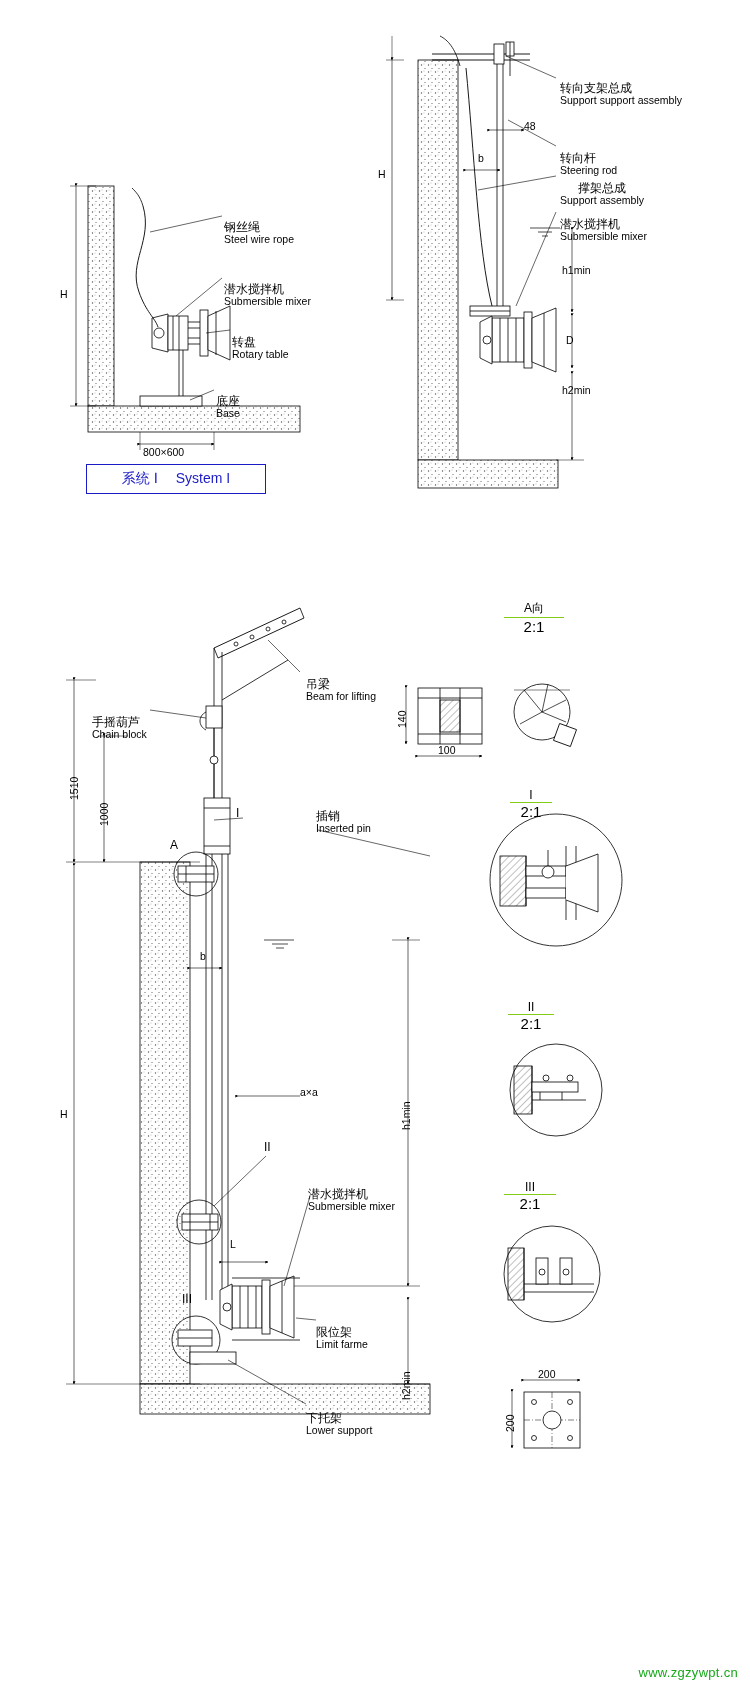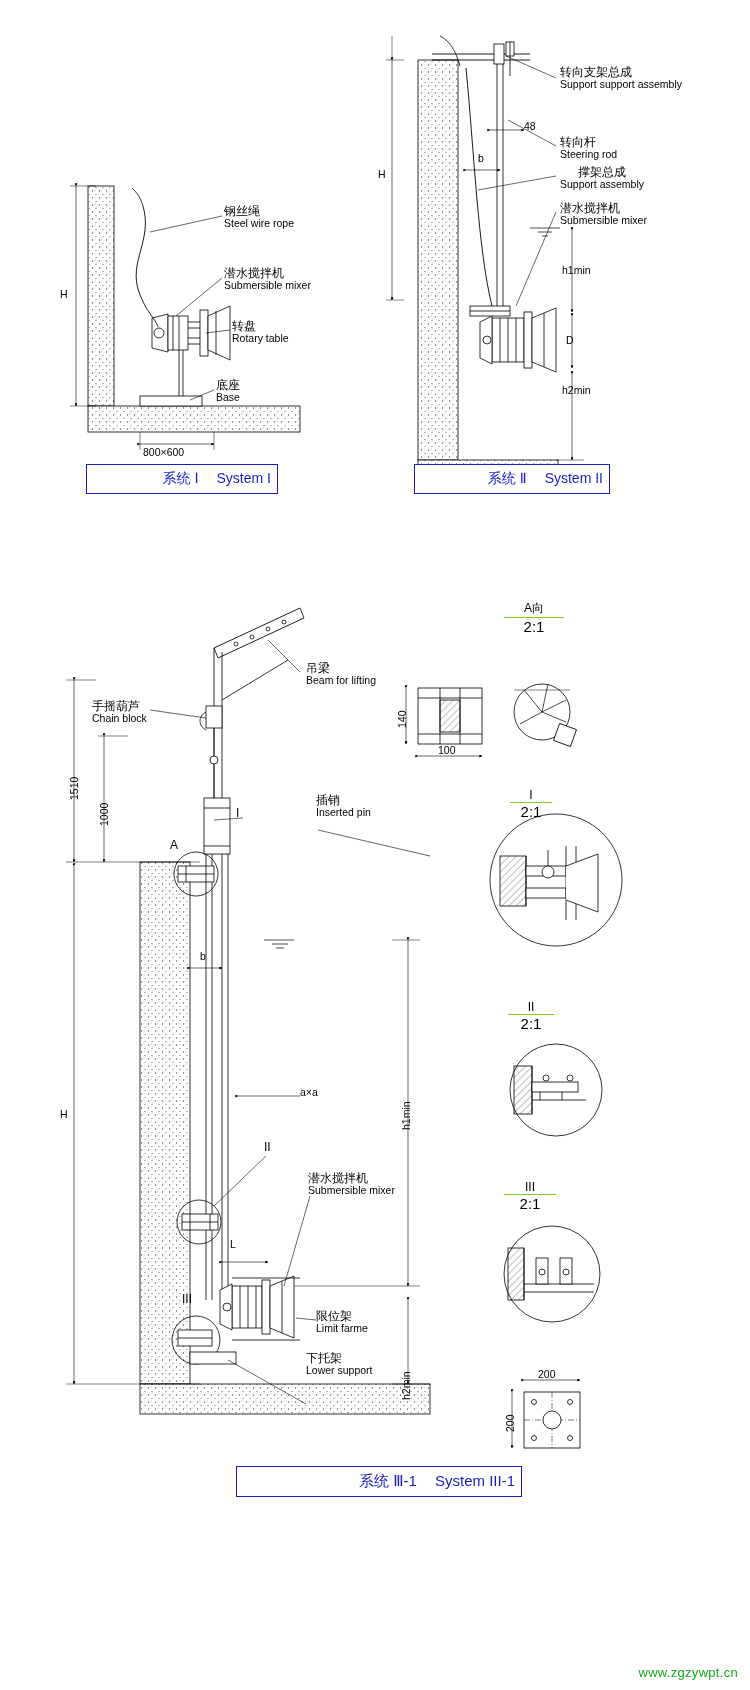--- a/index.html
+++ b/index.html
@@ -1,25 +1,25 @@
 <!DOCTYPE html>
 <html><head>
 <meta charset="utf-8">
 <style>
   html,body{margin:0;padding:0;background:#ffffff;}
   body{width:750px;height:1690px;position:relative;font-family:"Liberation Sans",sans-serif;color:#000;}
   .stage{position:relative;width:750px;height:1690px;overflow:hidden;}
   svg.layer{position:absolute;left:0;top:0;width:750px;height:1690px;}
-  .lbl{position:absolute;font-size:11px;line-height:12px;white-space:nowrap;}
+  .lbl{position:absolute;font-size:11px;line-height:12px;white-space:nowrap;margin-top:16px;}
   .lbl .cn{display:block;font-size:12px;}
   .lbl .en{display:block;font-size:10.5px;}
   .dim{position:absolute;font-size:10.5px;white-space:nowrap;}
   .rot90{transform:rotate(-90deg);transform-origin:left top;}
   .caption{position:absolute;border:1px solid #1b1bc6;color:#1b1bc6;
-           font-size:14px;text-align:right;padding:5px 6px;background:#fff;}
+           font-size:14px;text-align:center;padding:5px 0;background:#fff;}
   .caption span{display:inline-block;}
   .caption .gap{width:18px;}
   .detail-title{position:absolute;font-size:12px;text-align:center;}
   .detail-title .t{display:block;border-bottom:1px solid #84cc16;padding:0 2px;}
   .detail-title .s{display:block;font-size:15px;}
   .wm{position:absolute;right:12px;bottom:10px;color:#17a81a;font-size:13px;
       font-family:"Liberation Sans",sans-serif;letter-spacing:.3px;}
 </style>
 </head>
 <body>
@@ -335,23 +335,20 @@
     <span class="cn">潜水搅拌机</span>
     <span class="en">Submersible mixer</span>
   </div>
   <div class="dim" style="left:378px;top:168px;">H</div>
   <div class="dim" style="left:478px;top:152px;">b</div>
   <div class="dim" style="left:524px;top:120px;">48</div>
   <div class="dim" style="left:562px;top:264px;">h1min</div>
   <div class="dim" style="left:566px;top:334px;">D</div>
   <div class="dim" style="left:562px;top:384px;">h2min</div>
 
-  <div class="caption" style="left:414px;top:464px;width:182px;">
-    <span>系统 Ⅱ</span><span class="gap"></span><span>System II</span>
-  </div>
 
   <div class="lbl" style="left:306px;top:662px;">
     <span class="cn">吊梁</span>
     <span class="en">Beam for lifting</span>
   </div>
   <div class="lbl" style="left:92px;top:700px;">
     <span class="cn">手摇葫芦</span>
     <span class="en">Chain block</span>
   </div>
   <div class="lbl" style="left:316px;top:794px;">
@@ -359,42 +356,39 @@
     <span class="en">Inserted pin</span>
   </div>
   <div class="lbl" style="left:308px;top:1172px;">
     <span class="cn">潜水搅拌机</span>
     <span class="en">Submersible mixer</span>
   </div>
   <div class="lbl" style="left:316px;top:1310px;">
     <span class="cn">限位架</span>
     <span class="en">Limit farme</span>
   </div>
-  <div class="lbl" style="left:306px;top:1352px;">
+  <div class="lbl" style="left:306px;top:1396px;">
     <span class="cn">下托架</span>
     <span class="en">Lower support</span>
   </div>
 
   <div class="dim rot90" style="left:68px;top:800px;">1510</div>
   <div class="dim rot90" style="left:98px;top:826px;">1000</div>
   <div class="dim" style="left:60px;top:1108px;">H</div>
   <div class="dim" style="left:200px;top:950px;">b</div>
   <div class="dim" style="left:300px;top:1086px;">a×a</div>
   <div class="dim rot90" style="left:400px;top:1130px;">h1min</div>
   <div class="dim rot90" style="left:400px;top:1400px;">h2min</div>
   <div class="dim" style="left:230px;top:1238px;">L</div>
 
   <div class="dim" style="left:170px;top:838px;font-size:12px;">A</div>
   <div class="dim" style="left:236px;top:806px;font-size:12px;">I</div>
   <div class="dim" style="left:264px;top:1140px;font-size:12px;">II</div>
   <div class="dim" style="left:182px;top:1292px;font-size:12px;">III</div>
 
-  <div class="caption" style="left:236px;top:1466px;width:272px;font-size:15px;">
-    <span>系统 Ⅲ-1</span><span class="gap"></span><span>System III-1</span>
-  </div>
 
   <div class="detail-title" style="left:504px;top:600px;width:60px;">
     <span class="t">A向</span>
     <span class="s">2:1</span>
   </div>
   <div class="dim rot90" style="left:396px;top:728px;">140</div>
   <div class="dim" style="left:438px;top:744px;">100</div>
 
   <div class="detail-title" style="left:510px;top:788px;width:42px;">
     <span class="t">I</span>

